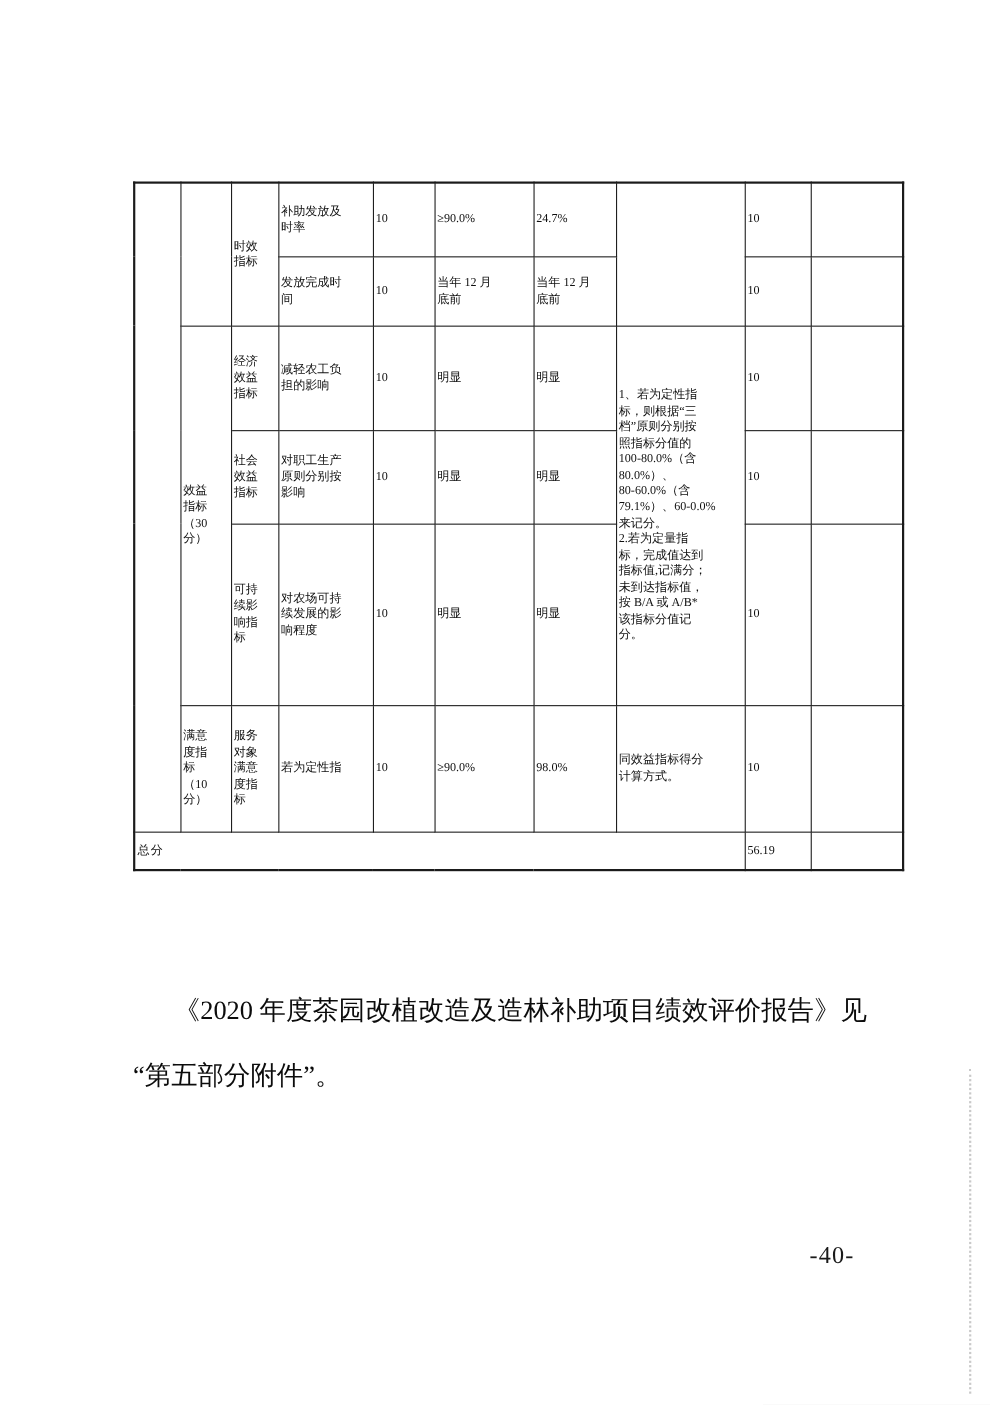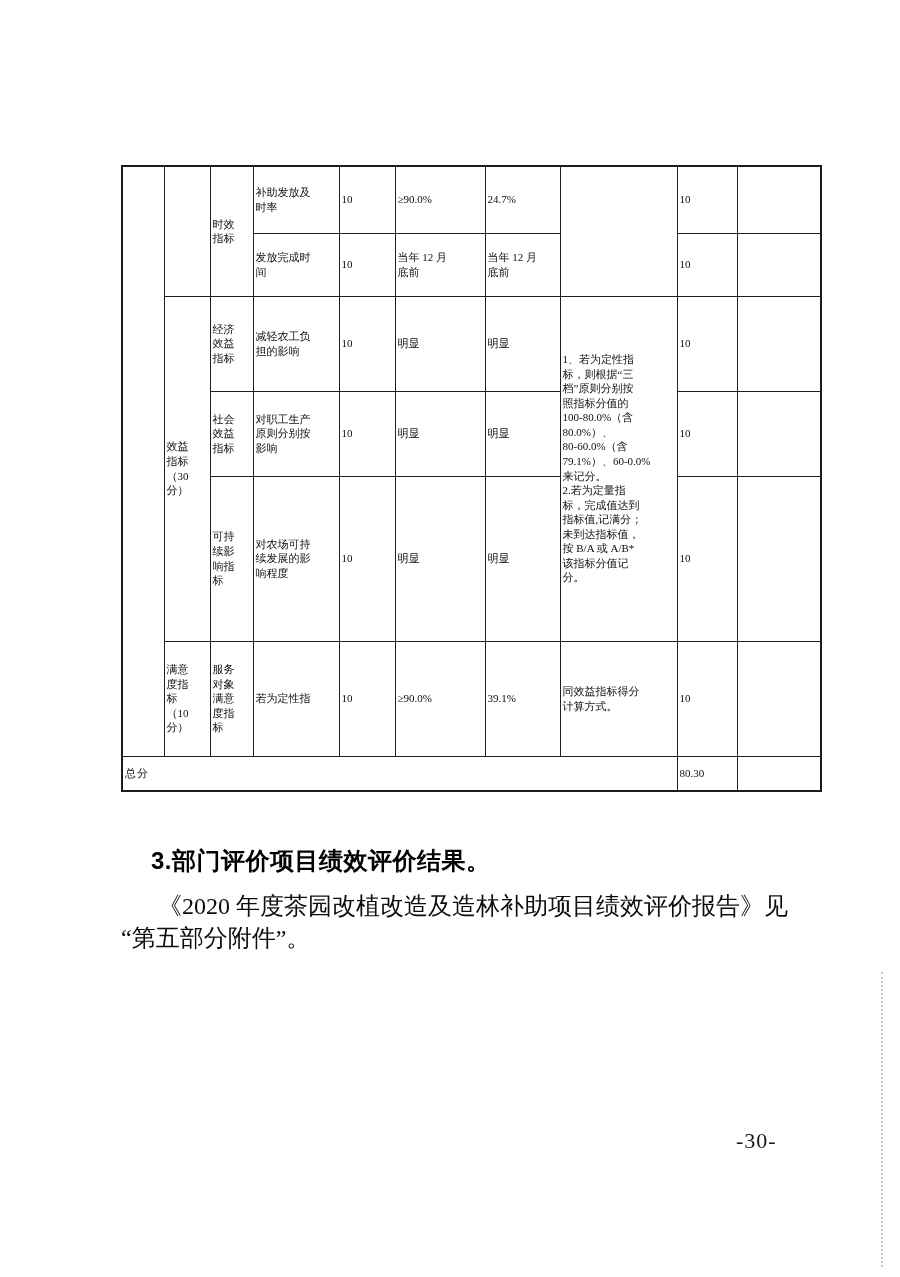--- a/index.html
+++ b/index.html
@@ -34,21 +34,21 @@
   td.total-label { letter-spacing:1px; }
   .heading {
     position:absolute; left:121px; top:845px; width:690px;
     font-family:"Liberation Sans", sans-serif;
     font-weight:700; font-size:24px; color:#000;
     text-indent:30px; letter-spacing:0.5px;
   }
   .para {
     position:absolute; left:121px; top:890px; width:678px;
     font-family:"Liberation Serif", serif;
-    font-size:24px; line-height:32px; color:#0c0c0c;
+    font-size:24px; line-height:59px; color:#0c0c0c;
     text-indent:37px; white-space:pre-line; text-align:justify;
   }
   .pageno {
     position:absolute; left:736px; top:1128px;
     font-family:"Liberation Serif", serif;
     font-size:22px; color:#1a1a1a; letter-spacing:1px;
   }
   .scan-line {
     position:absolute; left:881px; top:972px; height:295px; width:0;
     border-left:2px dotted #c9c9c9;
@@ -164,36 +164,35 @@
 （10
 分）</td>
       <td>服务
 对象
 满意
 度指
 标</td>
       <td>若为定性指</td>
       <td>10</td>
       <td>≥90.0%</td>
-      <td>39.1%</td>
+      <td>98.0%</td>
       <td>同效益指标得分
 计算方式。</td>
       <td>10</td>
       <td></td>
     </tr>
     <tr class="r7">
       <td colspan="8" class="total-label">总分</td>
-      <td>80.30</td>
+      <td>56.19</td>
       <td></td>
     </tr>
   </tbody>
     </table>
 
-  <div class="heading">3.部门评价项目绩效评价结果。</div>
 
   <div class="para">《2020 年度茶园改植改造及造林补助项目绩效评价报告》见
 “第五部分附件”。</div>
 
-  <div class="pageno">-30-</div>
+  <div class="pageno">-40-</div>
 
   <div class="scan-line"></div>
 
 </div>
 
 </body></html>

